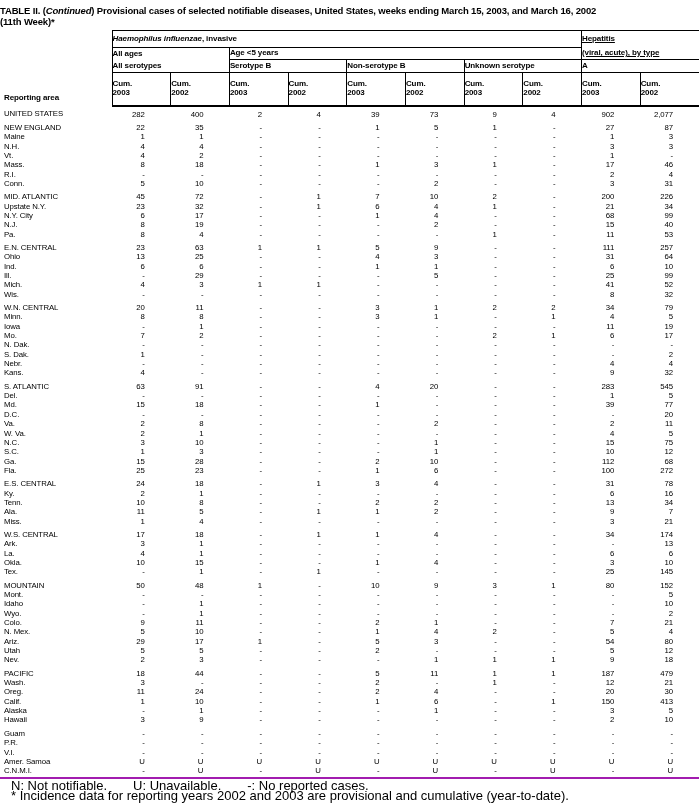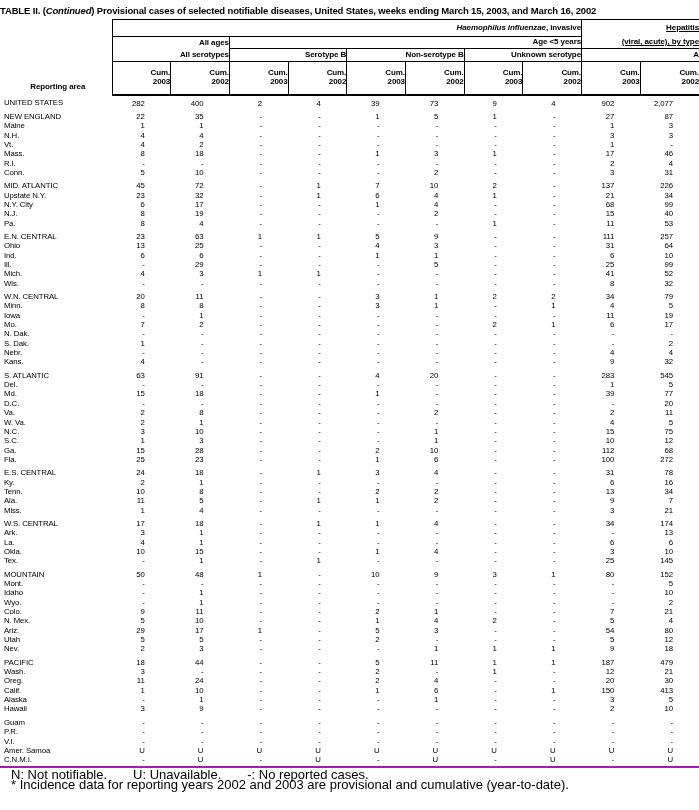--- a/index.html
+++ b/index.html
@@ -14,25 +14,25 @@
     font-weight: bold; font-size: 9.5px; line-height: 11px; letter-spacing: -0.15px;
   }
   .title-line i { font-style: italic; }
 
   table.main {
     width: 699px; table-layout: fixed; border-collapse: collapse; margin-top: 3px;
   }
   col.c-stub { width: 112px; }
 
   th {
-    font-weight: bold; font-size: 8px; padding: 0; text-align: right;
+    font-weight: bold; font-size: 8px; padding: 0; text-align: left;
     letter-spacing: -0.1px; line-height: 10px;
   }
   .stub {
-    text-align: center; vertical-align: bottom; padding: 0 0 3px 4px;
+    text-align: left; vertical-align: bottom; padding: 0 0 3px 4px;
     border-right: 1px solid #000;
   }
   .h-haem {
     height: 16px; vertical-align: middle;
     border-top: 1px solid #000; border-bottom: 1px solid #000; border-right: 1px solid #000;
   }
   .h-haem i { font-style: italic; }
   .h-hep { border-top: 1px solid #000; border-bottom: 1px solid #000; vertical-align: top; text-decoration: underline; }
   .h-hep .l1 { line-height: 16px; }
   .h-hep .l2 { line-height: 12px; }
@@ -58,20 +58,21 @@
   .footnotes { margin-left: 11px; margin-top: 2px; font-size: 13px; line-height: 10px; }
   .fn-l1 span { margin-right: 26px; }
 </style>
 </head>
 <body>
 
 <div class="page">
 
   <div class="title-block">
     <div class="title-line"><span>TABLE II. (</span><i>Continued</i><span>) Provisional cases of selected notifiable diseases, United States, weeks ending March 15, 2003, and March 16, 2002</span></div>
+    <div class="title-line">(11th Week)*</div>
   </div>
 
   <table class="main">
     <colgroup>
       <col class="c-stub">
         <col>
         <col>
         <col>
         <col>
         <col>
@@ -256,21 +257,21 @@
         <tr class="first">
           <td class="area">MID. ATLANTIC</td>
           <td class="num">45</td>
           <td class="num">72</td>
           <td class="num">-</td>
           <td class="num">1</td>
           <td class="num">7</td>
           <td class="num">10</td>
           <td class="num">2</td>
           <td class="num">-</td>
-          <td class="num">137</td>
+          <td class="num">200</td>
           <td class="num">226</td>
         </tr>
         <tr class="">
           <td class="area">Upstate N.Y.</td>
           <td class="num">23</td>
           <td class="num">32</td>
           <td class="num">-</td>
           <td class="num">1</td>
           <td class="num">6</td>
           <td class="num">4</td>

